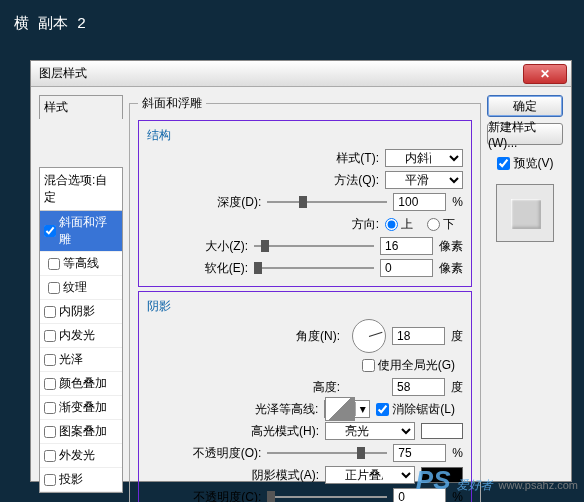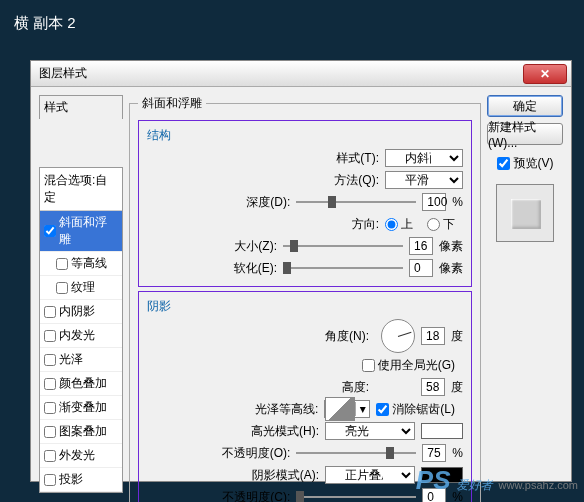--- a/index.html
+++ b/index.html
@@ -1,45 +1,45 @@
 <!DOCTYPE html>
 <html><head>
 <meta charset="utf-8">
 <style>
 * { box-sizing: border-box; margin: 0; padding: 0; font-family: "Microsoft YaHei", SimSun, sans-serif; font-size: 12px; }
 body { background: #0f2a3d; width: 584px; height: 502px; overflow: hidden; position: relative; }
-.app-title { color: #fff; padding: 14px 0 0 14px; font-size: 15px; }
+.app-title { color: #fff; padding: 14px 0 0 14px; font-size: 15px; font-family: Liberation Mono, monospace; }
 .dialog { position: absolute; top: 60px; left: 30px; width: 542px; height: 422px; background: #f0f0f0; border: 1px solid #888; }
 .titlebar { height: 26px; background: linear-gradient(#fff,#ddd); border-bottom: 1px solid #aaa; display: flex; align-items: center; justify-content: space-between; padding-left: 8px; }
 .titlebar .t { font-size: 12px; }
 .close-btn { width: 44px; height: 20px; background: linear-gradient(#e87a7a,#c83232); border: 1px solid #a02020; border-radius: 3px; margin: 2px 4px; color: #fff; display: flex; align-items: center; justify-content: center; font-weight: bold; }
 .body { display: flex; padding: 8px; gap: 6px; height: calc(100% - 26px); }
 .styles-panel { width: 84px; display: flex; flex-direction: column; gap: 48px; }
 .styles-label { border: 1px solid #999; padding: 3px 4px; background: #f0f0f0; border-bottom: none; }
 .styles-list { border: 1px solid #999; flex: 1; background: #fff; }
 .blend-row { padding: 4px 4px; border-bottom: 1px solid #ccc; }
 .style-item { display: flex; align-items: center; gap: 3px; padding: 3px 4px; border-bottom: 1px solid #eee; }
 .style-item.sel { background: #3874d6; color: #fff; }
-.style-item.sub { padding-left: 16px; }
+.style-item.sub { padding-left: 8px; }
 .style-item input[type=checkbox] { width: 12px; height: 12px; }
 .center { flex: 1; display: flex; flex-direction: column; gap: 6px; }
 fieldset { border: 1px solid #aaa; padding: 4px 8px 8px 8px; }
 legend { padding: 0 4px; }
 .inner { border: 1px solid #6d28d9; padding: 6px 8px; margin-top: 4px; }
 .inner-label { color: #16a; margin-bottom: 4px; }
 .row { display: flex; align-items: center; gap: 6px; margin: 2px 0; min-height: 20px; justify-content: flex-end; }
 .lbl { width: 70px; text-align: right; }
 select { width: 78px; height: 18px; border: 1px solid #888; background: #fff; padding: 0 15px; }
 select.wide { width: 90px; }
 .combo { display: inline-flex; align-items: center; border: 1px solid #888; background: #fff; height: 18px; }
 .combo .dd { width: 14px; text-align: center; border-left: 1px solid #aaa; }
 .slider { width: 120px; height: 16px; position: relative; background: none; }
 .slider::before { content: ""; position: absolute; left: 0; right: 0; top: 7px; height: 2px; background: #999; }
 .thumb { position: absolute; top: 2px; width: 8px; height: 12px; background: #555; }
-.numbox { width: 24px; height: 18px; border: 1px solid #888; background: #fff; text-align: left; padding: 0 4px; display: inline-flex; align-items: center; }
+.numbox { width: 53px; height: 18px; border: 1px solid #888; background: #fff; text-align: left; padding: 0 4px; display: inline-flex; align-items: center; }
 .radio { display: inline-flex; align-items: center; gap: 3px; margin-right: 8px; }
 .angle-widget { width: 34px; height: 34px; border: 1px solid #888; border-radius: 50%; position: relative; background: #fff; margin-left: 6px; }
 .angle-widget::after { content: ""; position: absolute; left: 50%; top: 50%; width: 14px; height: 1px; background: #333; transform-origin: left center; transform: rotate(-18deg); }
 .curve { width: 30px; height: 24px; border: 1px solid #888; background: linear-gradient(135deg,#fff 50%,#888 50%); }
 .colorchip { width: 42px; height: 16px; border: 1px solid #666; }
 .black { background: #000; }
 .white { background: #fff; }
 .right { width: 76px; display: flex; flex-direction: column; gap: 6px; align-items: stretch; }
 .btn { height: 22px; border: 1px solid #888; background: linear-gradient(#fff,#e0e0e0); border-radius: 3px; display: flex; align-items: center; justify-content: center; }
 .btn.primary { border: 1px solid #3b6db8; box-shadow: 0 0 0 1px #7aa7e8 inset; }

